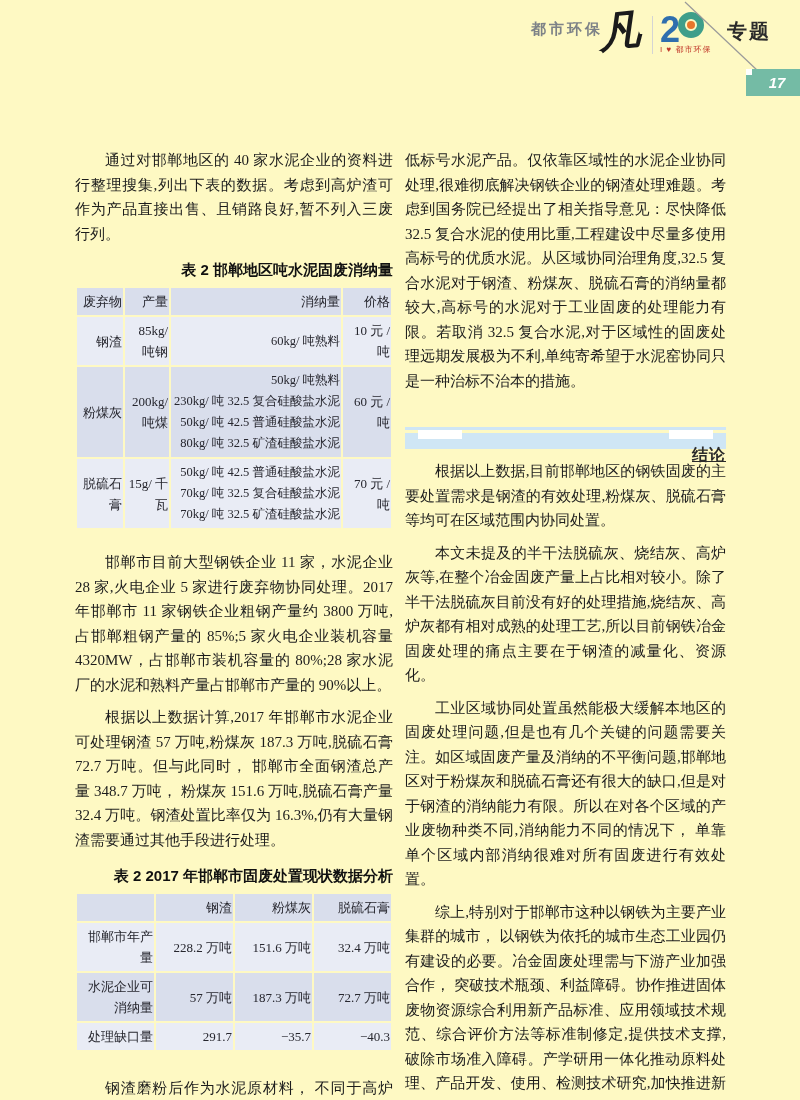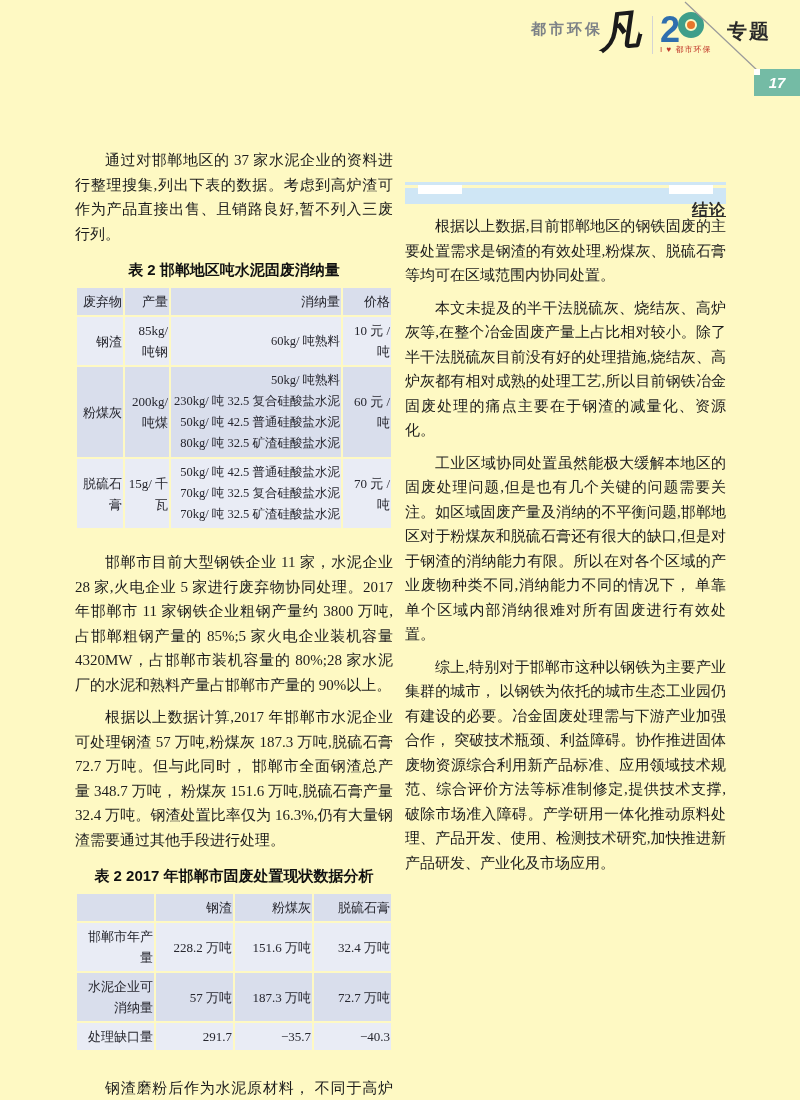--- a/index.html
+++ b/index.html
@@ -19,34 +19,34 @@
                 border-radius:50%;box-sizing:border-box;vertical-align:4px;position:relative;margin-left:-2px;}
   .logo20 .zero i{position:absolute;left:2px;top:2px;width:8px;height:8px;border-radius:50%;
                   background:#e8762c;}
   .logo-tagline{position:absolute;left:660px;top:44px;font-size:8px;color:#c23a2b;
                 font-family:"Liberation Sans",sans-serif;letter-spacing:1px;white-space:nowrap;}
   .section-label{position:absolute;left:727px;top:18px;font-family:"Liberation Sans",sans-serif;
                  font-size:20px;font-weight:bold;color:#2b2b2b;letter-spacing:2px;}
   .diag-svg{position:absolute;left:682px;top:0;}
   .page-tab{position:absolute;right:0;top:69px;width:46px;height:27px;background:#74bba5;
             color:#ffffff;font-family:"Liberation Sans",sans-serif;font-size:15px;font-weight:bold;
-            font-style:italic;display:flex;align-items:center;justify-content:center;}
+            font-style:italic;display:flex;align-items:center;justify-content:center;padding-left:8px;}
   .page-tab .notch{position:absolute;left:0;top:0;width:6px;height:6px;background:#ffffff;}
 
   
   .col{position:absolute;top:148px;font-size:15px;line-height:24.5px;text-align:justify;}
   .col-left{left:75px;width:318px;}
   .col-right{left:405px;width:321px;}
   .para{margin:0 0 0 0;text-indent:2em;}
   .para.no-indent{text-indent:0;}
   .para + .para{margin-top:8px;}
 
   
   .tbl-title{font-family:"Liberation Sans",sans-serif;font-size:15px;font-weight:bold;
-             text-align:center;margin:14px 0 6px 0;text-indent:0;line-height:20px;color:#111;}
+             text-align:right;margin:14px 0 6px 0;text-indent:0;line-height:20px;color:#111;}
   table{border-collapse:separate;border-spacing:2px;width:100%;
         font-family:"Liberation Sans",sans-serif;font-size:13px;color:#26262e;
         table-layout:fixed;}
   td,th{background:#e9ecf5;text-align:right;vertical-align:middle;padding:3px 1px;
         font-weight:normal;line-height:21px;font-family:Liberation Serif, serif;}
   tr.shade td, tr.shade th{background:#d9deec;}
   .t1-c0{width:44px;} .t1-c1{width:42px;} .t1-c2{width:auto;} .t1-c3{width:46px;}
   .cline{white-space:nowrap;overflow:hidden;font-size:12.5px;}
   .t2 td:first-child{width:102px;}
   .t2{font-size:13px;}
@@ -76,21 +76,21 @@
   <div class="section-label">专题</div>
   <svg class="diag-svg" width="82" height="76">
     <line x1="3" y1="2" x2="76" y2="71" stroke="#9a9a9a" stroke-width="1.2"></line>
   </svg>
   <div class="page-tab">
     <span class="notch"></span>
     <span>17</span>
   </div>
 
   <div class="col col-left">
-    <p class="para">通过对邯郸地区的 37 家水泥企业的资料进行整理搜集,列出下表的数据。考虑到高炉渣可作为产品直接出售、且销路良好,暂不列入三废行列。</p>
+    <p class="para">通过对邯郸地区的 40 家水泥企业的资料进行整理搜集,列出下表的数据。考虑到高炉渣可作为产品直接出售、且销路良好,暂不列入三废行列。</p>
 
     <div class="tbl-title">表 2 邯郸地区吨水泥固废消纳量</div>
     <table class="t1">
       <tbody>
           <tr class="shade">
         <th class="t1-c0">废弃物</th>
         <th class="t1-c1">产量</th>
         <th class="t1-c2">消纳量</th>
         <th class="t1-c3">价格</th>
       </tr>
@@ -156,20 +156,21 @@
         <td>−35.7</td>
         <td>−40.3</td>
       </tr>
     </tbody>
       </table>
 
     <p class="para" style="margin-top:24px;">钢渣磨粉后作为水泥原材料， 不同于高炉渣微粉、粉煤灰、脱硫石膏,过多的添加钢渣微粉只能生产较劣质的、</p>
   </div>
 
   <div class="col col-right">
+    <p class="para no-indent">低标号水泥产品。仅依靠区域性的水泥企业协同处理,很难彻底解决钢铁企业的钢渣处理难题。考虑到国务院已经提出了相关指导意见：尽快降低 32.5 复合水泥的使用比重,工程建设中尽量多使用高标号的优质水泥。从区域协同治理角度,32.5 复合水泥对于钢渣、粉煤灰、脱硫石膏的消纳量都较大,高标号的水泥对于工业固废的处理能力有限。若取消 32.5 复合水泥,对于区域性的固废处理远期发展极为不利,单纯寄希望于水泥窑协同只是一种治标不治本的措施。</p>
 
     <div class="ribbon">
       <div class="topline"></div>
       <div class="bar"></div>
       <div class="notch-l"></div>
       <div class="notch-r"></div>
       <div class="txt">结论</div>
     </div>
 
     <p class="para">根据以上数据,目前邯郸地区的钢铁固废的主要处置需求是钢渣的有效处理,粉煤灰、脱硫石膏等均可在区域范围内协同处置。</p>

